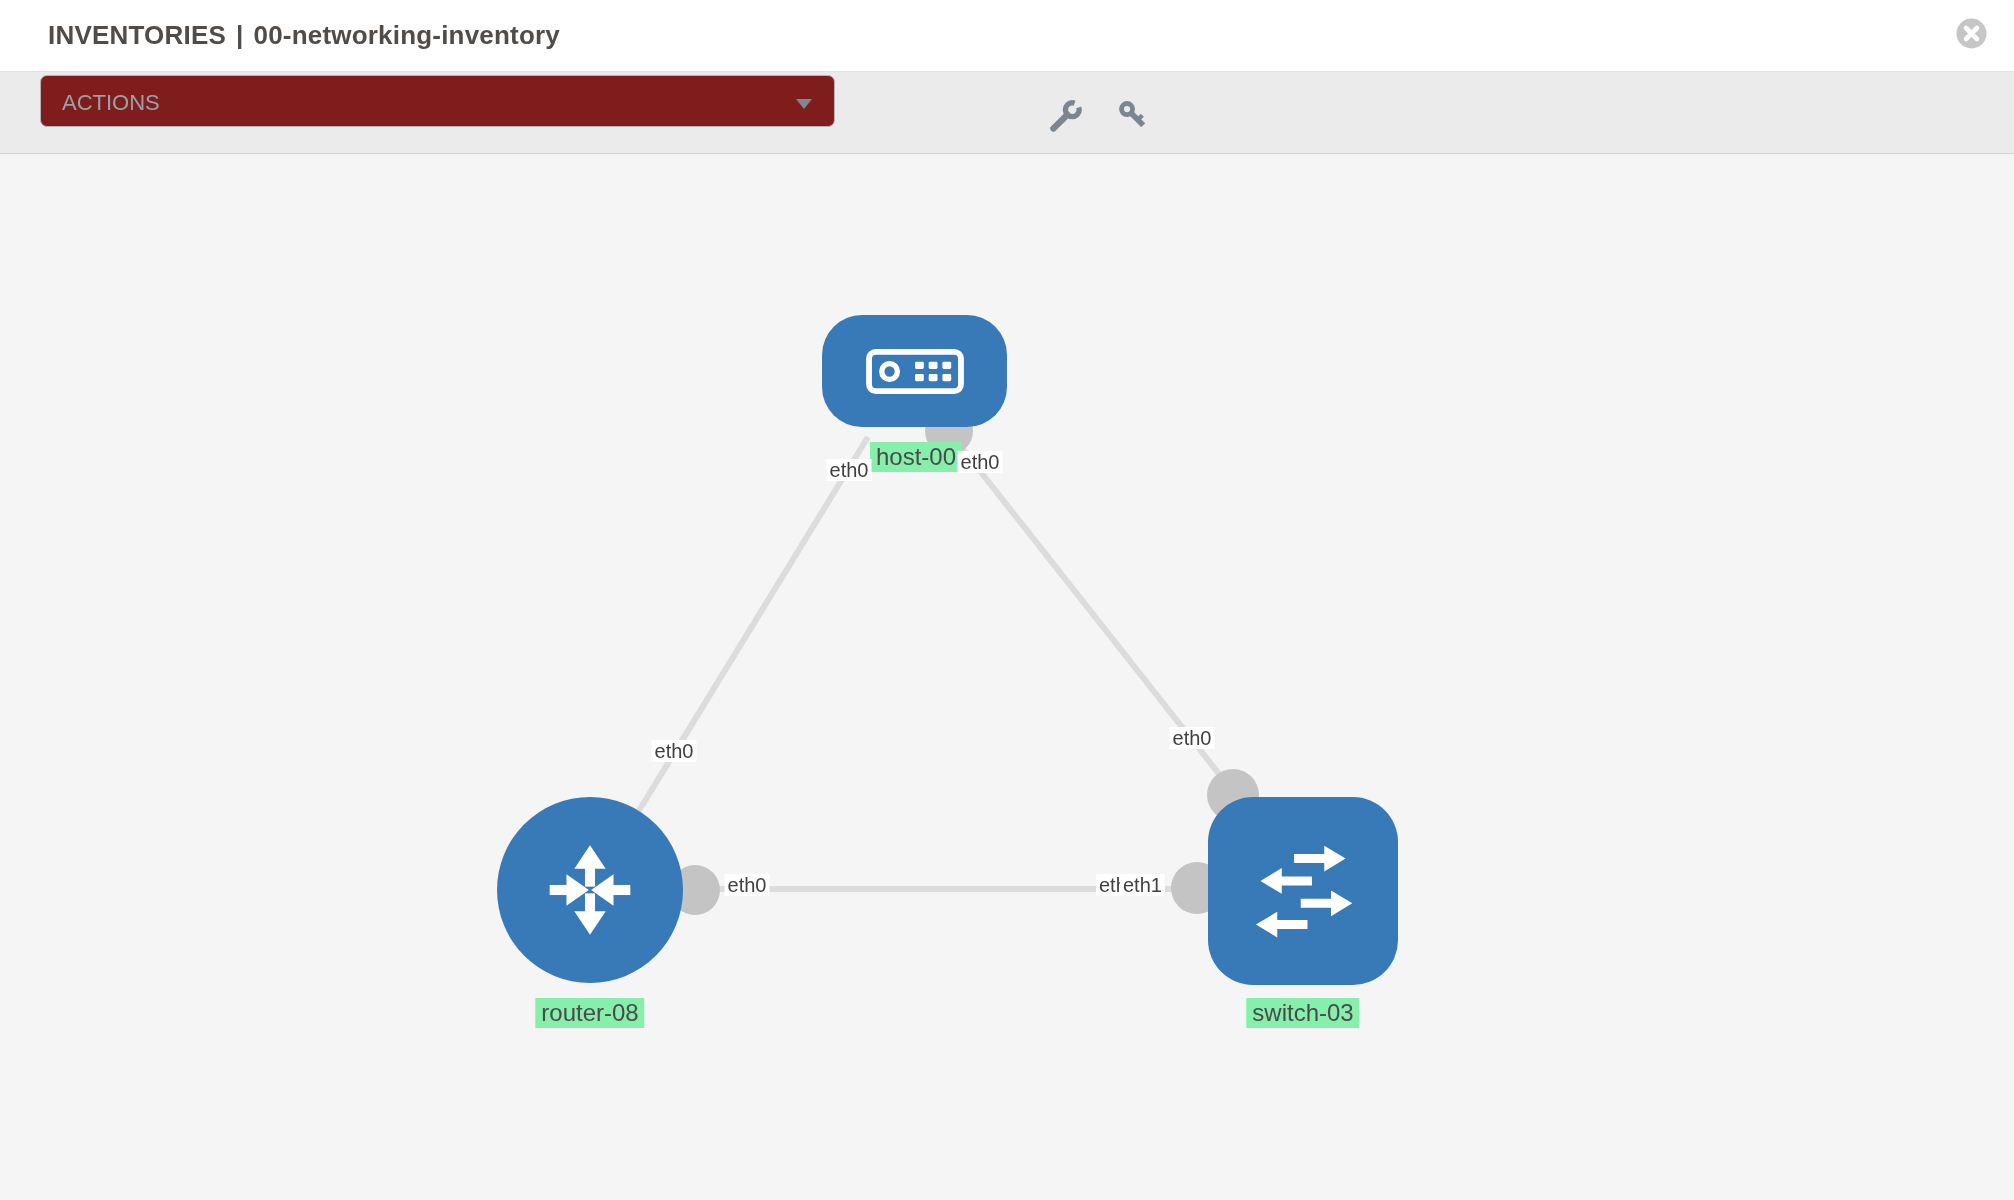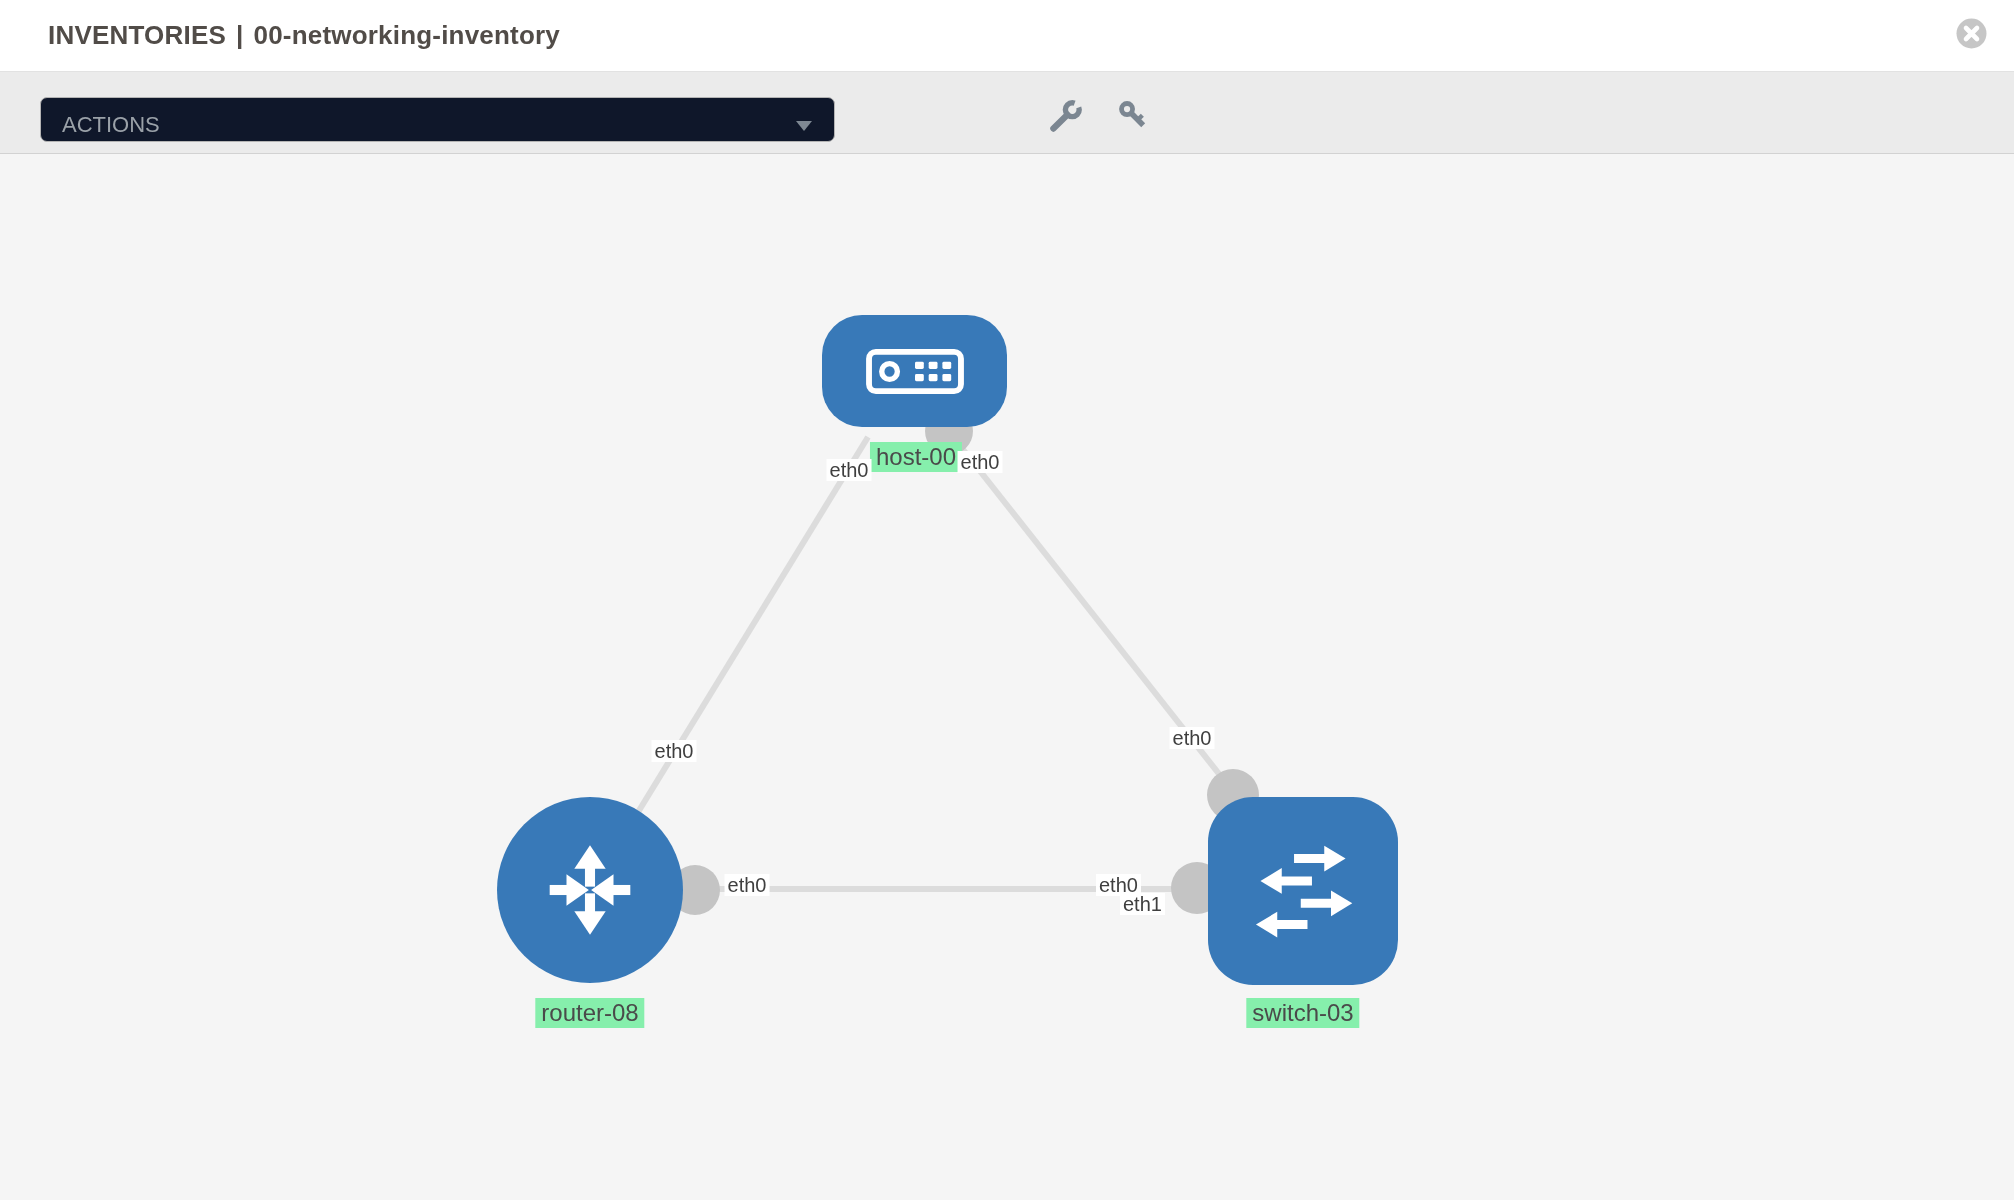--- a/index.html
+++ b/index.html
@@ -10,21 +10,21 @@
   
   .header { position:absolute; left:0; top:0; width:1800px; height:71px; background:#fff;margin-left:8px; }
   .title { position:absolute; left:40px; top:0; height:71px; line-height:71px;
            font-size:26px; font-weight:bold; color:#514c48; letter-spacing:0.2px; white-space:nowrap; }
   .title .sep { padding:0 10px; }
   .close-btn { position:absolute; left:1948px; top:18px; width:31px; height:31px; cursor:pointer; }
 
   
   .toolbar { position:absolute; left:0; top:71px; width:2014px; height:83px;
              background:#ebebeb; border-top:1px solid #e2e2e2; border-bottom:1px solid #d2d2d2; }
-  .select { position:absolute; top:25px; height:45px; background:#0f172a;
+  .select { position:absolute; top:3px; height:52px; background:#7f1d1d;
             border:1px solid #b4b4b4; border-radius:7px; }
   .select .ph { display:block; padding-left:21px; line-height:53px; font-size:22px; color:#9aa1a8; }
   .caret { position:absolute; right:22px; top:23px; width:0; height:0;
            border-left:8px solid transparent; border-right:8px solid transparent;
            border-top:10px solid #7e8893; }
   .select-actions { left:40px; width:795px; }
   .select-search  { left:1183px; width:793px; }
   .tool-icon { position:absolute; top:26px; width:36px; height:36px; cursor:pointer; }
   .tool-wrench { left:1048px; }
   .tool-key { left:1116px; }
@@ -163,17 +163,17 @@
     <div class="nodelabel" style="left:916px; top:288px;">host-00</div>
     <div class="nodelabel" style="left:590px; top:844px;">router-08</div>
     <div class="nodelabel" style="left:1303px; top:844px;">switch-03</div>
 
     <div class="iface ctr" style="left:849px; top:305px;">eth0</div>
     <div class="iface ctr" style="left:980px; top:297px;">eth0</div>
     <div class="iface ctr" style="left:674px; top:586px;">eth0</div>
     <div class="iface ctr" style="left:1192px; top:573px;">eth0</div>
     <div class="iface ctr" style="left:747px; top:720px;">eth0</div>
     <div class="iface" style="left:1096px; top:720px; z-index:6;">eth0</div>
-    <div class="iface" style="left:1120px; top:720px; z-index:7;margin-top:19px;">eth1</div>
+    <div class="iface" style="left:1120px; top:720px; z-index:7;">eth1</div>
 
 
   </div>
 </div>
 
 </body></html>

